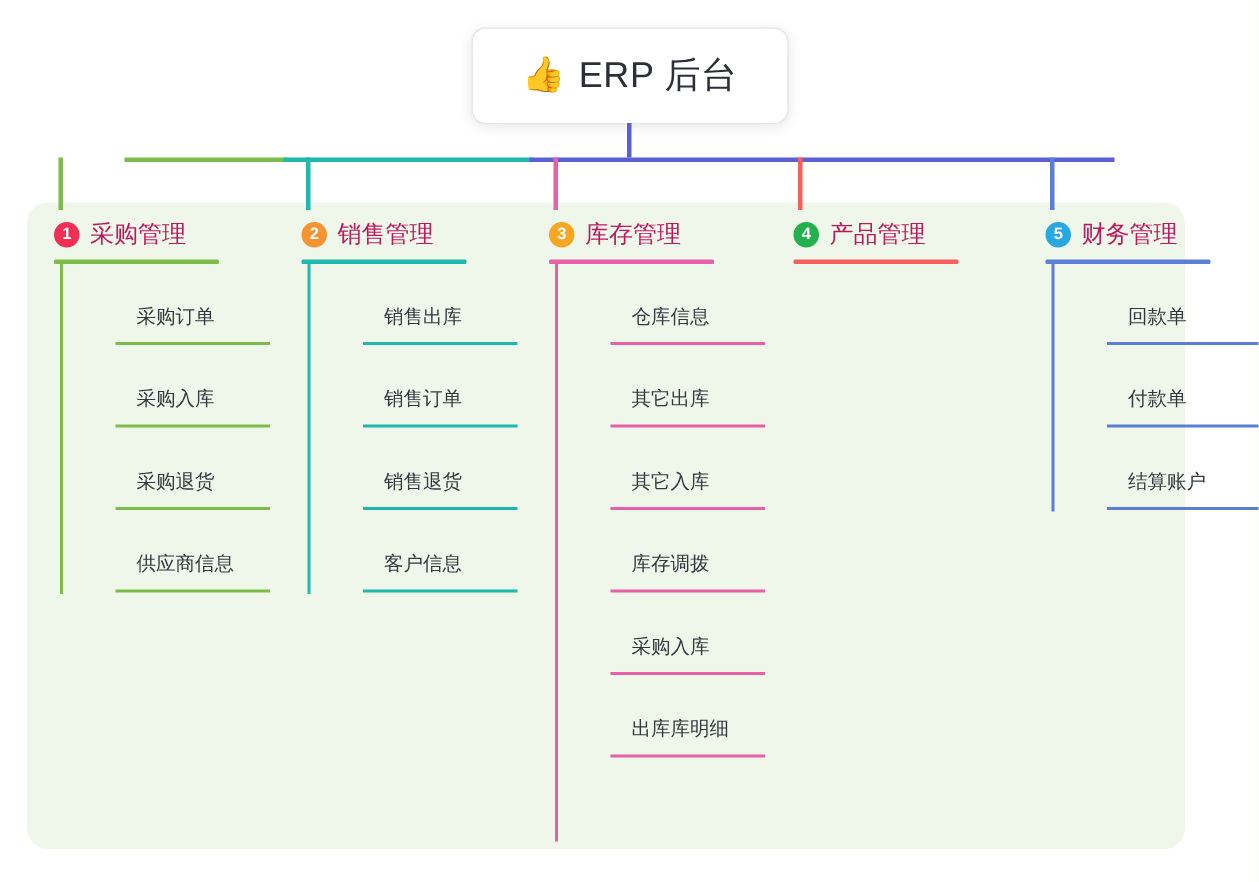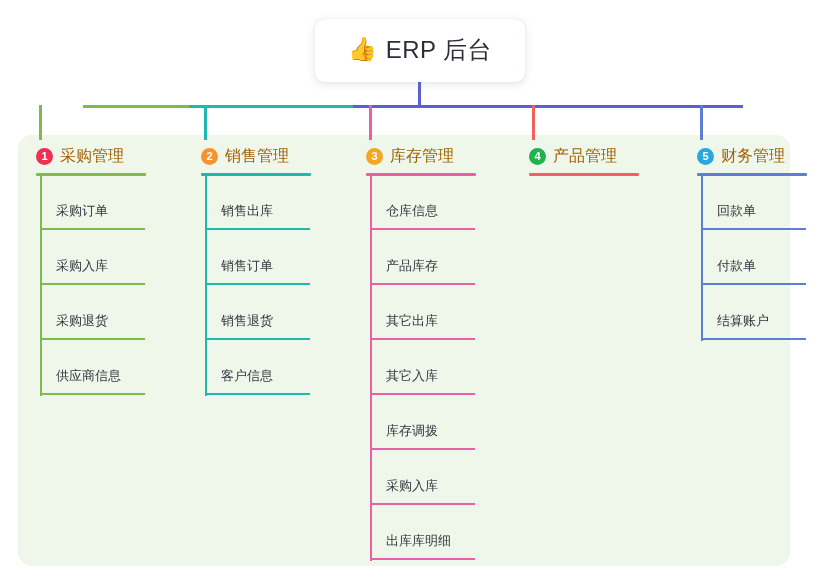--- a/index.html
+++ b/index.html
@@ -115,21 +115,21 @@
     border-radius: 50%;
     color: #ffffff;
     font-size: 11px;
     line-height: 17px;
     text-align: center;
     font-weight: bold;
     flex: 0 0 auto;
   }
   .col-title {
     font-size: 16px;
-    color: #a16207;
+    color: #be185d;
     white-space: nowrap;
   }
   .col-underline {
     margin-left: 18px;
     height: 3px;
     width: 110px;
     margin-top: 4px;
     border-radius: 1px;
   }
 
@@ -142,20 +142,21 @@
   .spine {
     position: absolute;
     left: 0;
     top: 0;
     width: 2px;
   }
   .item {
     position: relative;
     height: 55px;
     box-sizing: border-box;
+    margin-left: 35px;
   }
   .item-label {
     position: absolute;
     left: 16px;
     top: 26px;
     font-size: 13px;
     color: #333740;
     white-space: nowrap;
   }
   .item-underline {
@@ -245,24 +246,20 @@
           <span class="col-title">库存管理</span>
         </div>
         <div class="col-underline" style="background: rgb(232, 96, 168);"></div>
         <div class="items">
           <div class="spine" style="background: rgb(232, 96, 168); height: 385px;"></div>
           <div class="item">
             <span class="item-label">仓库信息</span>
             <div class="item-underline" style="background: rgb(232, 96, 168);"></div>
           </div>
           <div class="item">
-            <span class="item-label">产品库存</span>
-            <div class="item-underline" style="background: rgb(232, 96, 168);"></div>
-          </div>
-          <div class="item">
             <span class="item-label">其它出库</span>
             <div class="item-underline" style="background: rgb(232, 96, 168);"></div>
           </div>
           <div class="item">
             <span class="item-label">其它入库</span>
             <div class="item-underline" style="background: rgb(232, 96, 168);"></div>
           </div>
           <div class="item">
             <span class="item-label">库存调拨</span>
             <div class="item-underline" style="background: rgb(232, 96, 168);"></div>

